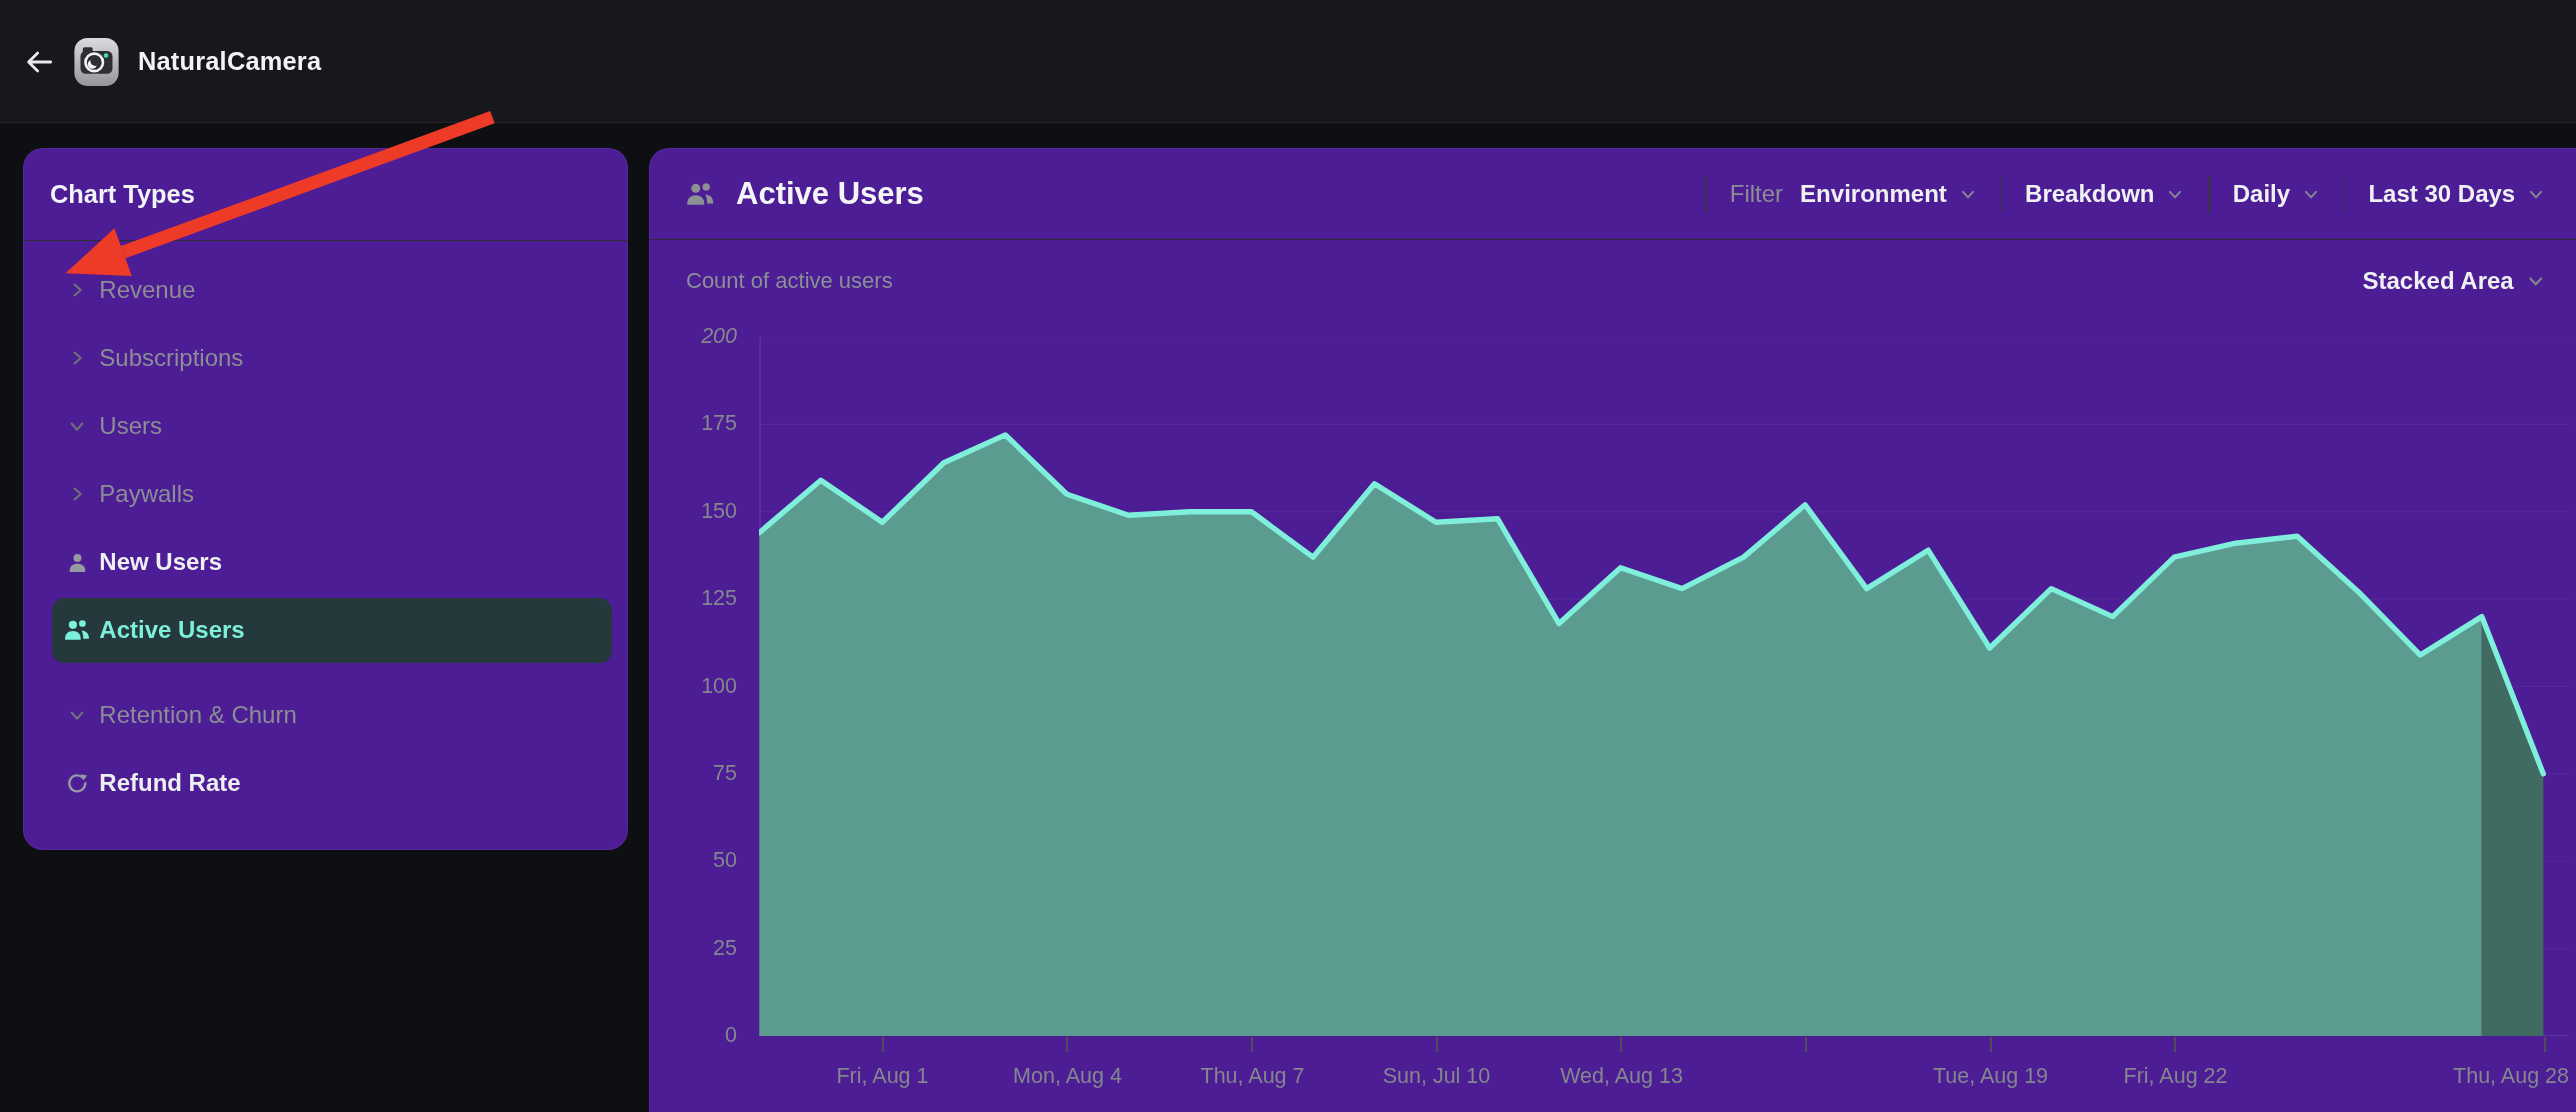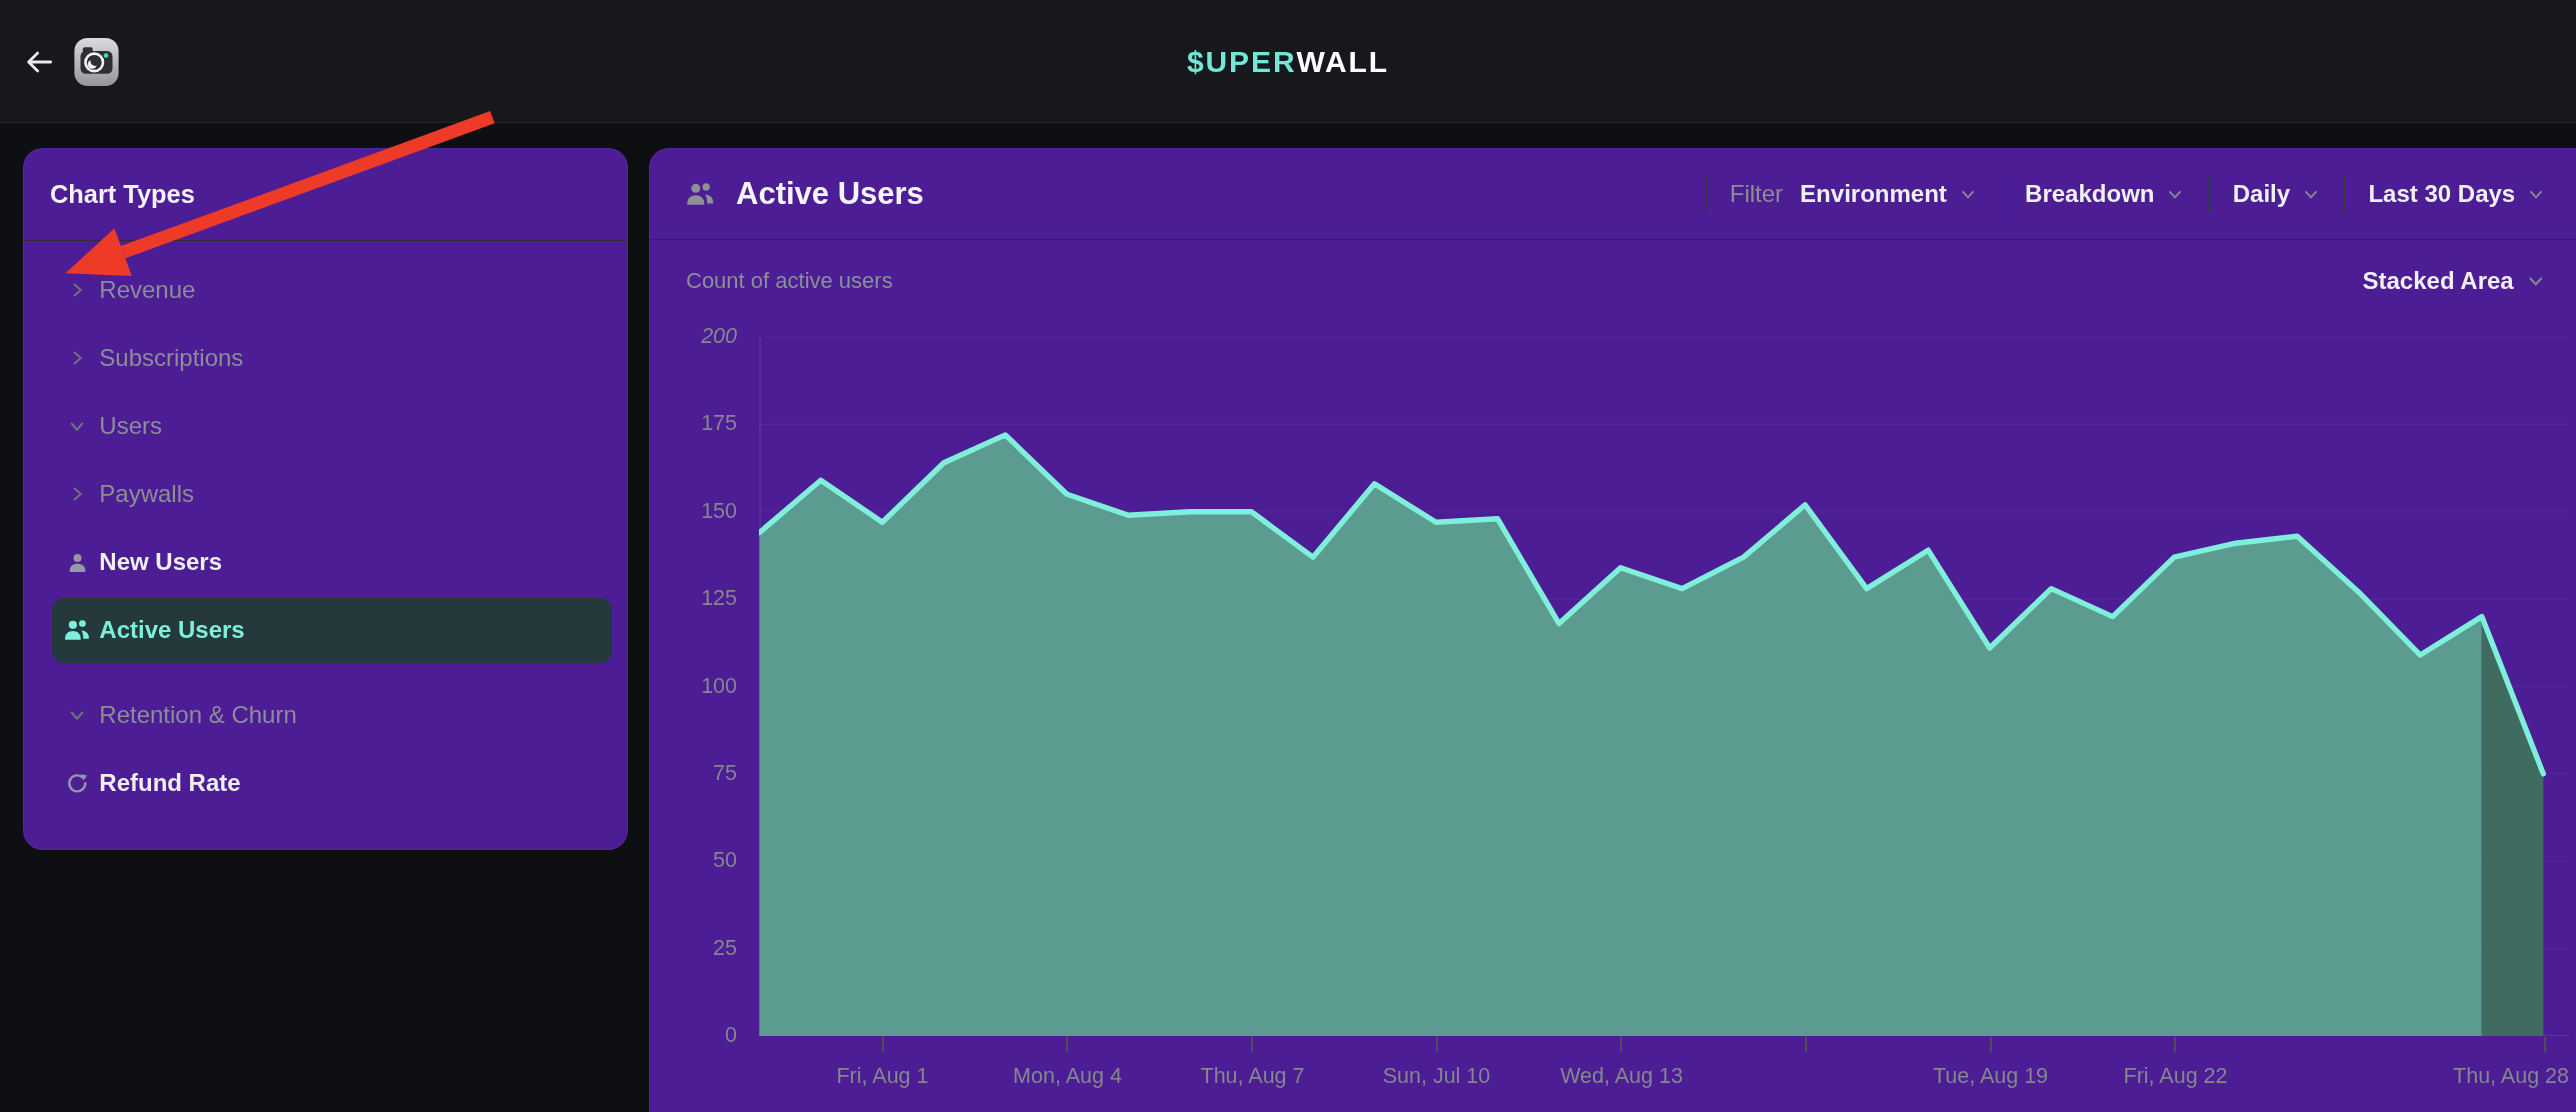--- a/index.html
+++ b/index.html
@@ -86,24 +86,21 @@
         </defs>
       <rect x="0" y="0" width="58" height="63" rx="17" fill="url(#ig)"></rect>
       <rect x="11" y="12" width="13" height="9" rx="2.5" fill="#2e2f33"></rect>
       <rect x="8" y="17" width="42" height="30" rx="7" fill="#2e2f33"></rect>
       <circle cx="26" cy="32" r="11.5" fill="#2e2f33" stroke="#f3f3f4" stroke-width="3.4"></circle>
       <circle cx="23.5" cy="34.5" r="6" fill="#f3f3f4"></circle>
       <circle cx="27.5" cy="30" r="6.6" fill="#2e2f33"></circle>
       <circle cx="41.5" cy="23" r="3" fill="#45debb"></circle>
     </svg>
   </div>
-  <div id="logo">
-      <span class="teal">$UPER</span>
-      <span class="white">WALL</span>
-    </div>
+  <div id="app-name">NaturalCamera</div>
 </div>
 
 <div id="sidebar" class="panel">
   <div id="sidebar-header">Chart Types</div>
   <div id="sidebar-list">
       <div class="nav-row parent">
         <span class="icon-box">
           <svg width="20" height="20" viewBox="0 0 24 24">
             <path d="M9 5.5l7.5 6.5L9 18.5" fill="none" stroke="currentColor" stroke-width="2.4" stroke-linecap="round" stroke-linejoin="round"></path>
           </svg>

